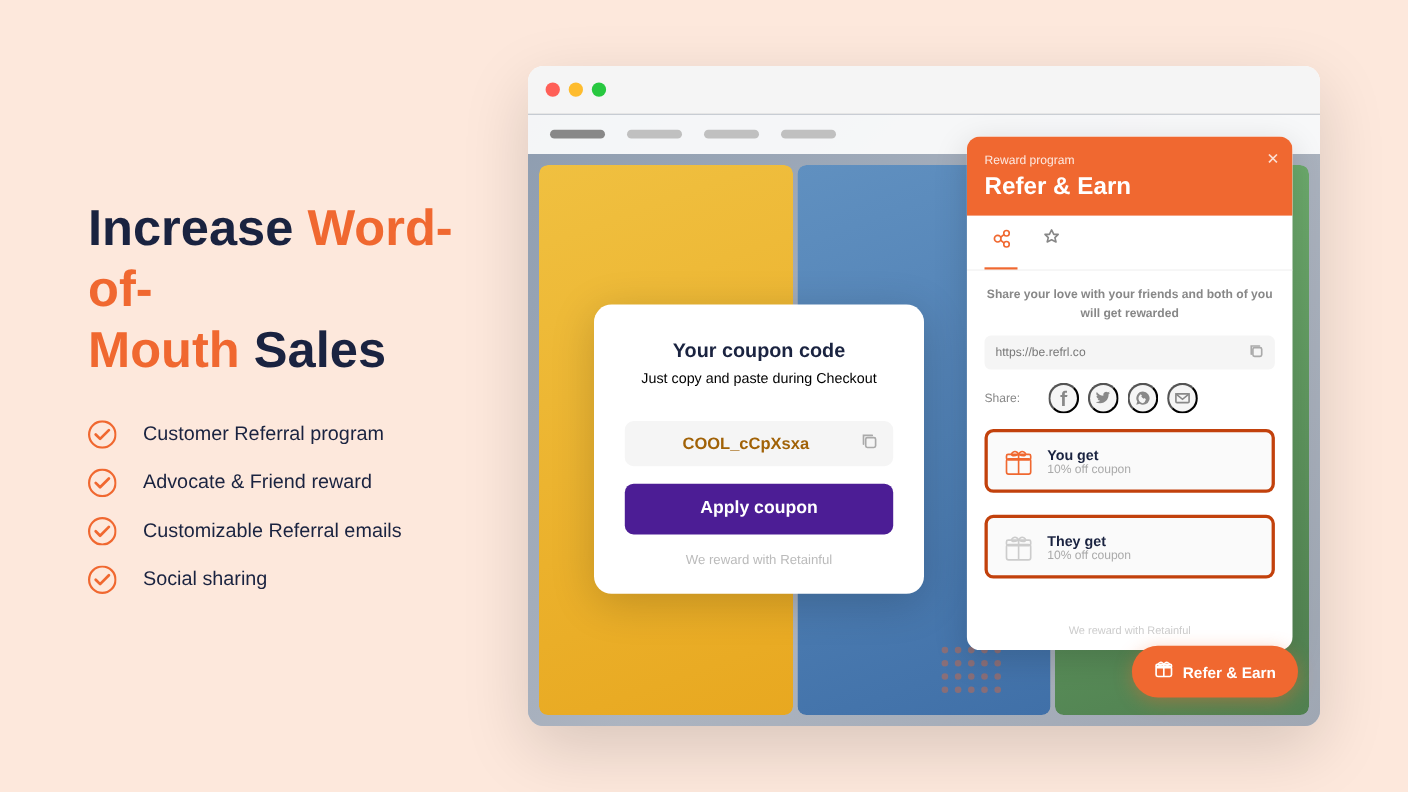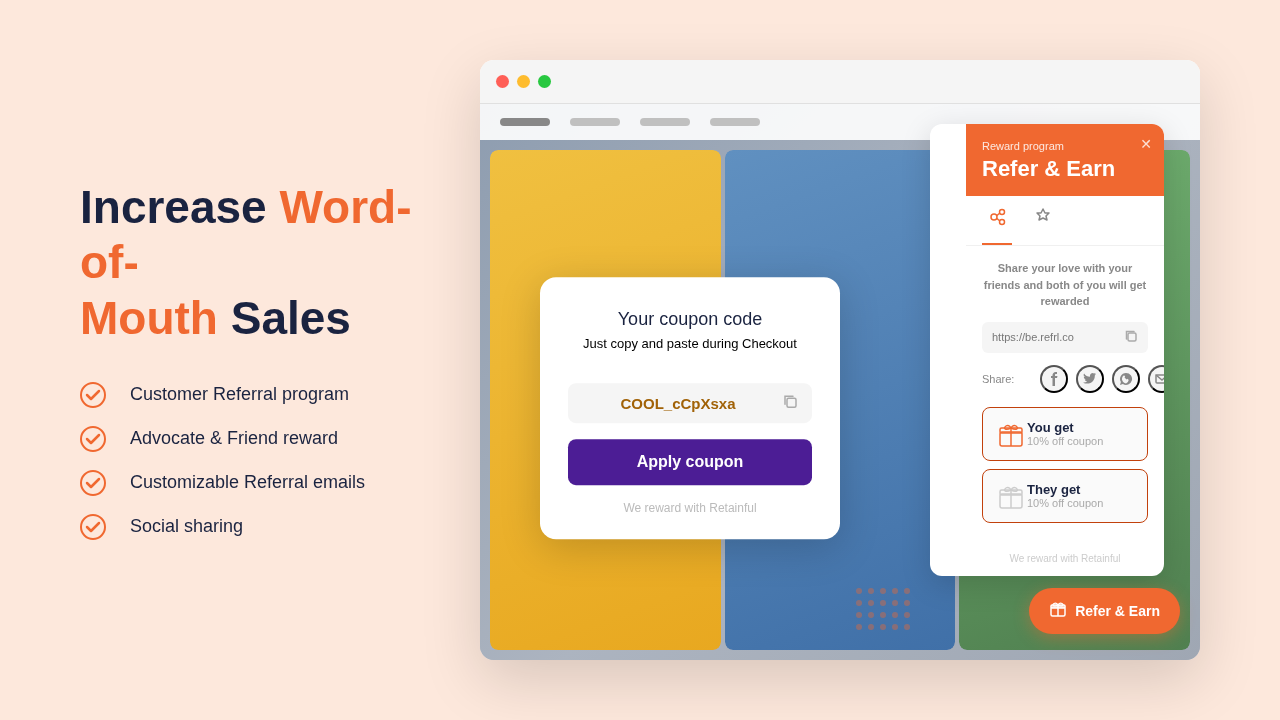--- a/index.html
+++ b/index.html
@@ -167,21 +167,21 @@
       background: #fff;
       border-radius: 16px;
       box-shadow: 0 8px 40px rgba(0,0,0,0.18);
       width: 300px;
       padding: 32px 28px 24px;
       text-align: center;
       z-index: 10;
     }
     .coupon-title {
       font-size: 18px;
-      font-weight: 400;
+      font-weight: 700;
       color: #1a2340;
       margin-bottom: 6px;
     }
     .coupon-subtitle {
       font-size: 13px;
       color: #000000;
       margin-bottom: 32px;
     }
     .coupon-code-row {
       display: flex;
@@ -219,29 +219,28 @@
       margin-bottom: 16px;
     }
     .powered-by {
       font-size: 12px;
       color: #bbb;
     }
 
     
     .refer-panel {
       position: absolute;
-      right: 36px;
+      right: 25px;
       top: 20px;
-      width: 234px;
+      width: 296px;
       background: #fff;
       border-radius: 12px;
       box-shadow: 0 8px 30px rgba(0,0,0,0.15);
       overflow: hidden;
       z-index: 11;
-      padding-left: 36px;
     }
     .refer-header {
       background: #f06830;
       padding: 16px 16px 14px;
       position: relative;
     }
     .refer-header-label {
       font-size: 11px;
       color: rgba(255,255,255,0.85);
       margin-bottom: 4px;
@@ -336,26 +335,27 @@
       background: #f5f5f5;
       display: flex;
       align-items: center;
       justify-content: center;
       cursor: pointer;
       font-size: 13px;
       color: #666;
     }
     .reward-card {
       background: #fafafa;
-      border: 1px solid #c2410c;
+      border: 3px solid #c2410c;
       border-radius: 8px;
       padding: 10px 12px;
       display: flex;
       align-items: center;
-      margin-bottom: 8px;
+      gap: 10px;
+      margin-bottom: 20px;
     }
     .reward-icon {
       width: 32px;
       height: 32px;
       display: flex;
       align-items: center;
       justify-content: center;
       font-size: 18px;
     }
     .reward-info .reward-title {

